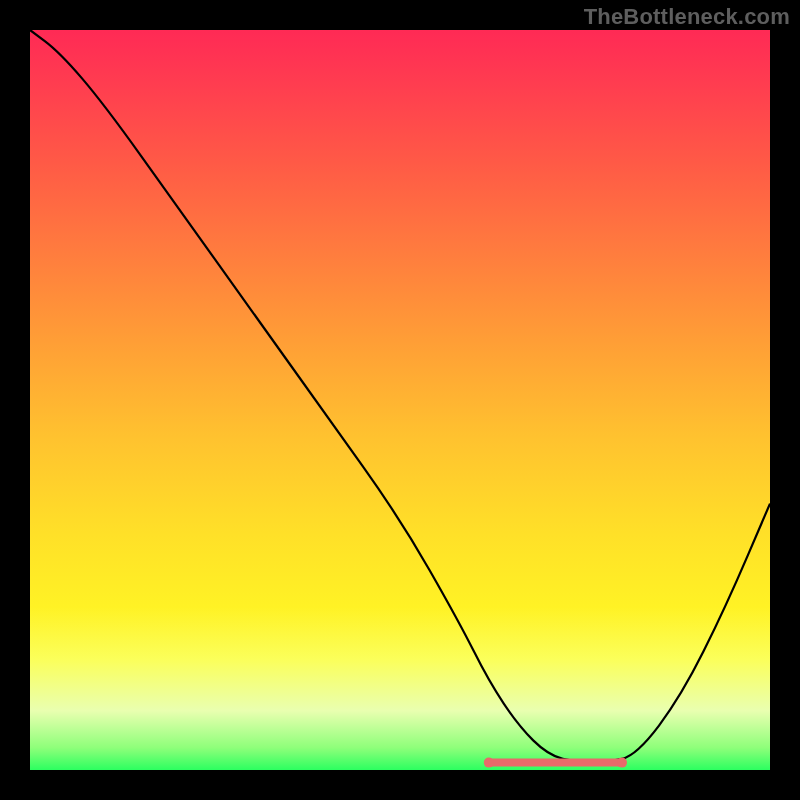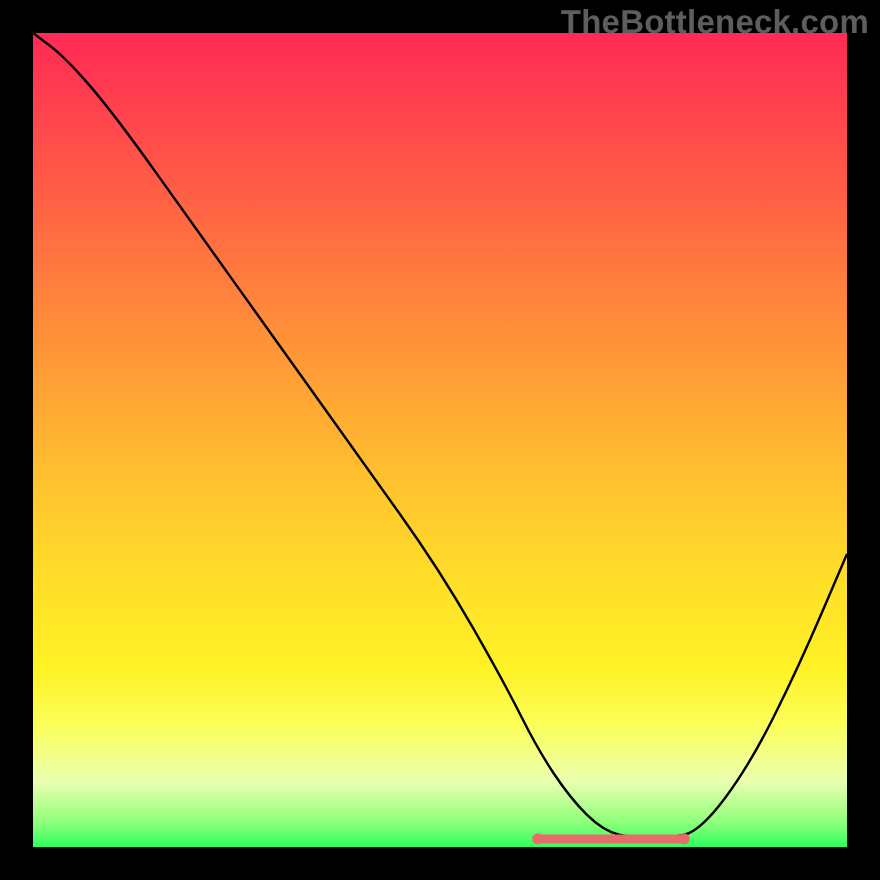--- a/index.html
+++ b/index.html
@@ -15,21 +15,21 @@
     position: relative;
     width: 800px;
     height: 800px;
     background: #000;
   }
   .watermark {
     position: absolute;
     top: 4px;
     right: 10px;
     color: #5e5e5e;
-    font-size: 30px;
+    font-size: 22px;
     font-weight: 600;
     letter-spacing: 0.2px;
     z-index: 5;
     text-align: center;
   }
   .plot-area {
     position: absolute;
     left: 30px;
     top: 30px;
     width: 740px;

